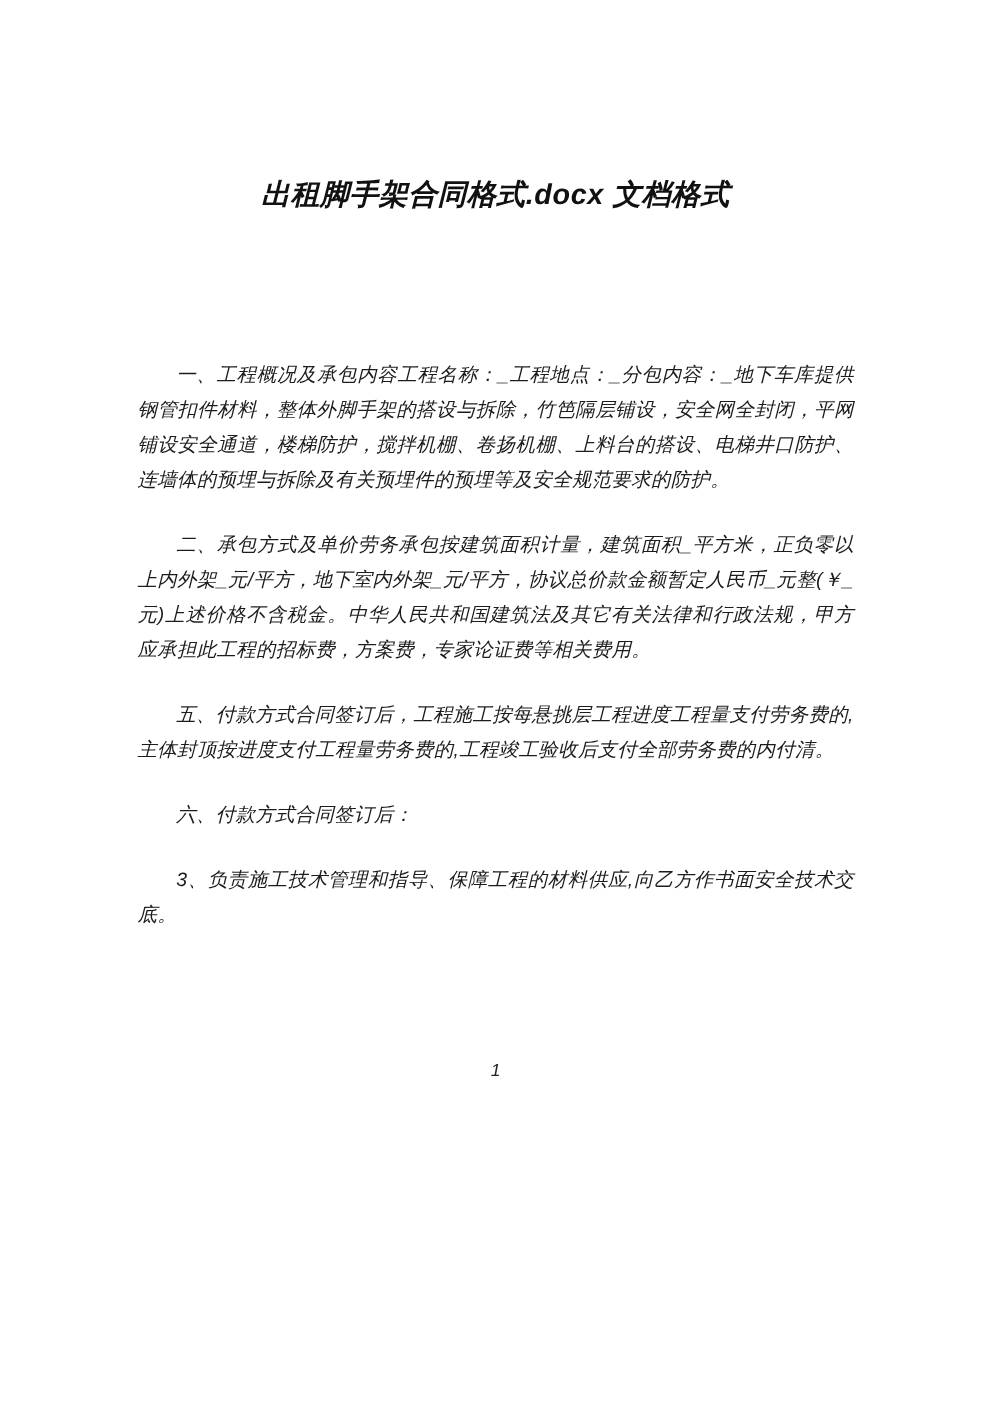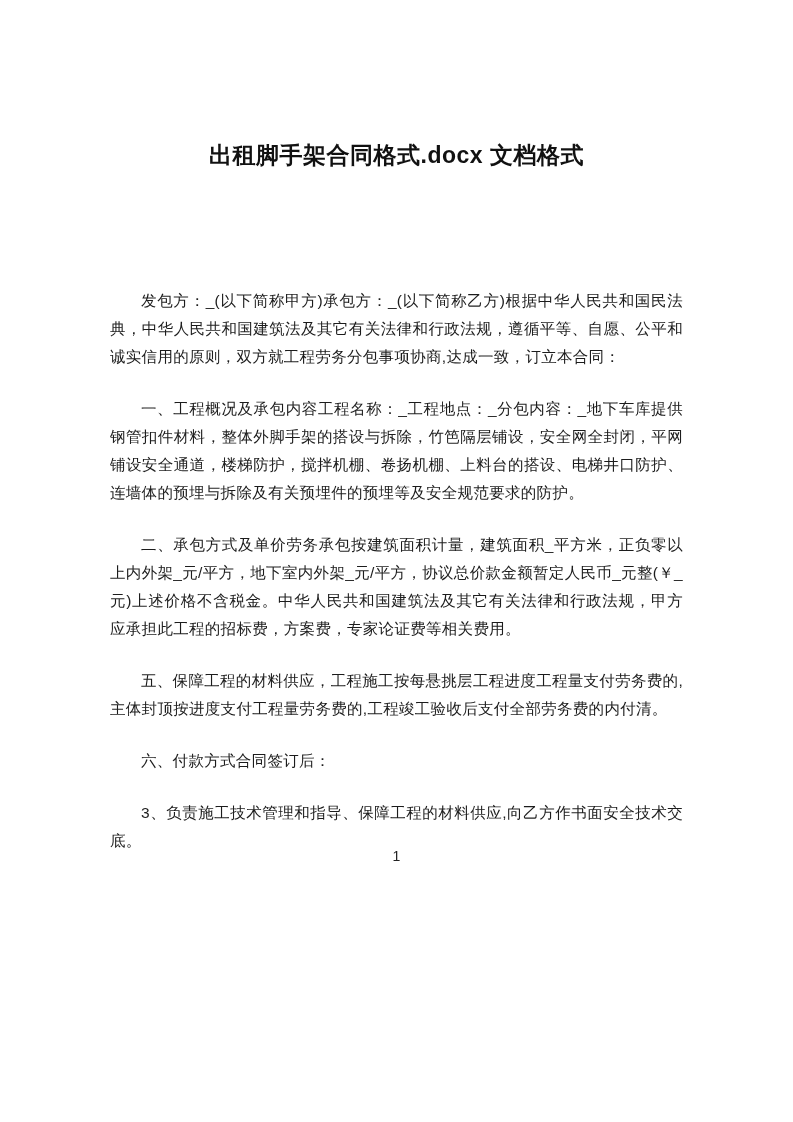--- a/index.html
+++ b/index.html
@@ -15,20 +15,21 @@
     position: relative;
     overflow: hidden;
   }
   .page {
     position: relative;
     width: 793px;
     height: 914px;
     background: #ffffff;
     box-sizing: border-box;
     padding: 140px 110px 0 110px;
+    font-style: italic;
   }
   .doc-title {
     margin: 0 0 116px 0;
     font-size: 23px;
     font-weight: 700;
     text-align: center;
     letter-spacing: 0.5px;
     color: #111111;
     font-family: "Liberation Sans", "DejaVu Sans", sans-serif;
   }
@@ -52,29 +53,28 @@
     color: #222222;
   }
 </style>
 </head>
 <body>
 
 <div class="page">
 
   <h1 class="doc-title">出租脚手架合同格式.docx 文档格式</h1>
 
-  <p class="para">发包方：_(以下简称甲方)承包方：_(以下简称乙方)根据中华人民共和国民法典，中华人民共和国建筑法及其它有关法律和行政法规，遵循平等、自愿、公平和诚实信用的原则，双方就工程劳务分包事项协商,达成一致，订立本合同：</p>
 
   <p class="para">一、工程概况及承包内容工程名称：_工程地点：_分包内容：_地下车库提供钢管扣件材料，整体外脚手架的搭设与拆除，竹笆隔层铺设，安全网全封闭，平网铺设安全通道，楼梯防护，搅拌机棚、卷扬机棚、上料台的搭设、电梯井口防护、连墙体的预埋与拆除及有关预埋件的预埋等及安全规范要求的防护。</p>
 
   <p class="para">二、承包方式及单价劳务承包按建筑面积计量，建筑面积_平方米，正负零以上内外架_元/平方，地下室内外架_元/平方，协议总价款金额暂定人民币_元整(￥_元)上述价格不含税金。中华人民共和国建筑法及其它有关法律和行政法规，甲方应承担此工程的招标费，方案费，专家论证费等相关费用。</p>
 
 
 
-  <p class="para">五、保障工程的材料供应，工程施工按每悬挑层工程进度工程量支付劳务费的,主体封顶按进度支付工程量劳务费的,工程竣工验收后支付全部劳务费的内付清。</p>
+  <p class="para">五、付款方式合同签订后，工程施工按每悬挑层工程进度工程量支付劳务费的,主体封顶按进度支付工程量劳务费的,工程竣工验收后支付全部劳务费的内付清。</p>
 
   <p class="para">六、付款方式合同签订后：</p>
 
   <p class="para">3、负责施工技术管理和指导、保障工程的材料供应,向乙方作书面安全技术交底。</p>
 
   <div class="page-number">1</div>
 
 </div>
 
 </body></html>

